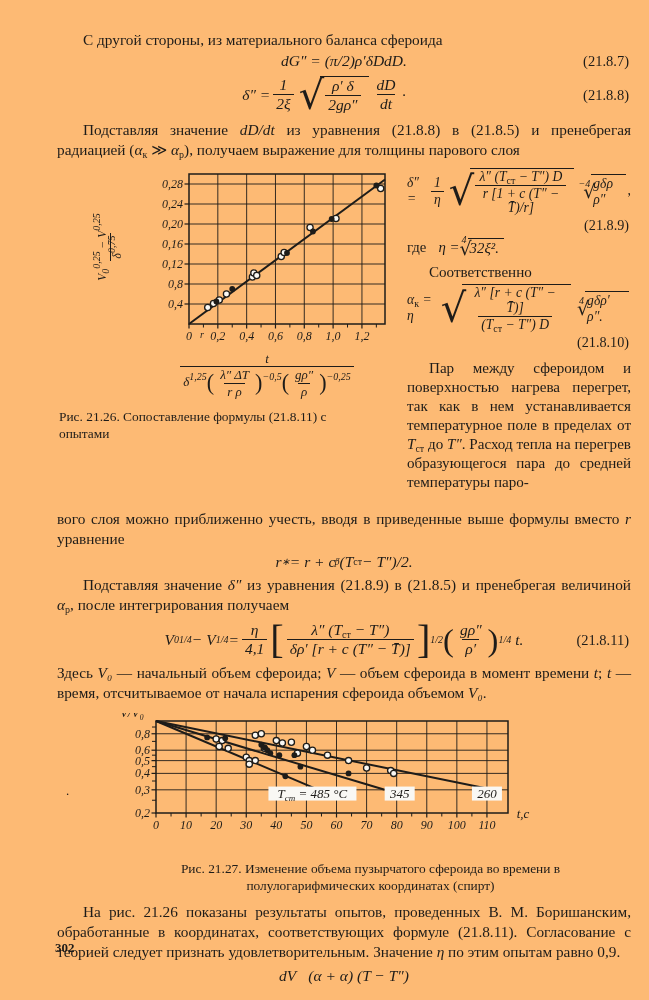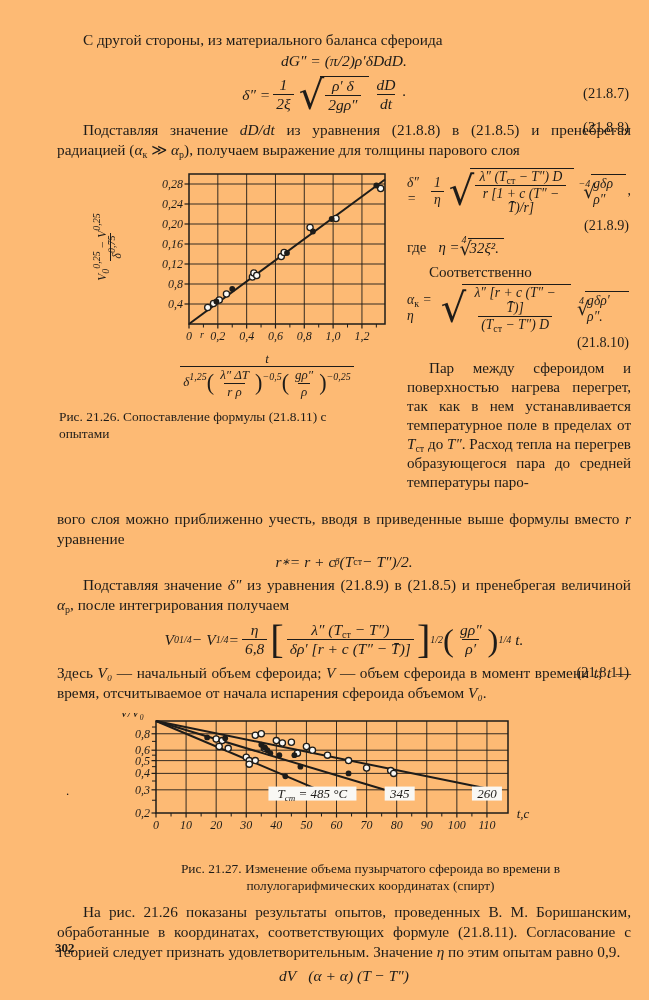--- a/index.html
+++ b/index.html
@@ -7,21 +7,21 @@
         font-family:"Liberation Serif",serif;color:#1e1c19;overflow:hidden;}
   .txt{margin:0 18px 0 57px;font-size:15.3px;line-height:20px;text-align:justify;}
   .indent{text-indent:26px;}
   .it{font-style:italic;}
   .up{font-style:normal;}
   .sb{font-size:10px;vertical-align:-3px;line-height:0;}
   .sp{font-size:10px;vertical-align:6px;line-height:0;}
   .eqrow{position:relative;margin:4px 18px 4px 57px;display:flex;justify-content:center;
          align-items:flex-start;font-size:15.5px;}
   .eqwrap{display:inline-flex;align-items:center;font-style:italic;}
-  .eqnum{position:absolute;right:2px;top:50%;transform:translateY(-50%);font-style:normal;font-size:14.5px;margin-top:32px;}
+  .eqnum{position:absolute;right:2px;top:50%;transform:translateY(-50%);font-style:normal;font-size:14.5px;}
   .frac{display:inline-flex;flex-direction:column;align-items:center;vertical-align:middle;
         margin:0 3px;line-height:1.05;text-align:center;}
   .frac .den{border-top:1.2px solid #1e1c19;padding:1px 3px 0 3px;}
   .frac .num{padding:0 3px 1px 3px;}
   .rad{display:inline-flex;align-items:center;margin:0 2px;}
   .rsign{font-style:normal;line-height:0.85;margin-right:-4px;font-family:"DejaVu Sans",sans-serif;}
   .rsign.big{font-size:40px;}
   .rsign.sml{font-size:19px;}
   .radbody{border-top:1.3px solid #1e1c19;padding:1px 5px 0 2px;display:inline-flex;align-items:center;}
   .ridx{font-size:10px;position:relative;top:-8px;margin-right:-7px;z-index:1;font-style:italic;}
@@ -266,21 +266,21 @@
   <div class="eqrow" style="margin:7px 18px 5px 57px;">
     <span class="eqwrap">
       <span>V</span>
         <sub class="sb">0</sub>
         <sup class="sp">1/4</sup>
         <span> − V</span>
         <sup class="sp">1/4</sup>
         <span> =</span>
       <span class="frac">
           <span class="num">η</span>
-          <span class="den">6,8</span>
+          <span class="den">4,1</span>
         </span>
       <span class="bg" style="font-size:260%;">[</span>
       <span class="frac">
         <span class="num"><span>λ″ (T</span><sub class="sb up">ст</sub><span> − T″)</span></span>
         <span class="den">δρ′ [r + c (T″ − T̄)]</span>
       </span>
       <span class="bg" style="font-size:260%;">]</span>
         <sup class="sp" style="vertical-align:14px;">1/2</sup>
       <span class="bg" style="font-size:210%;">(</span>
       <span class="frac">

